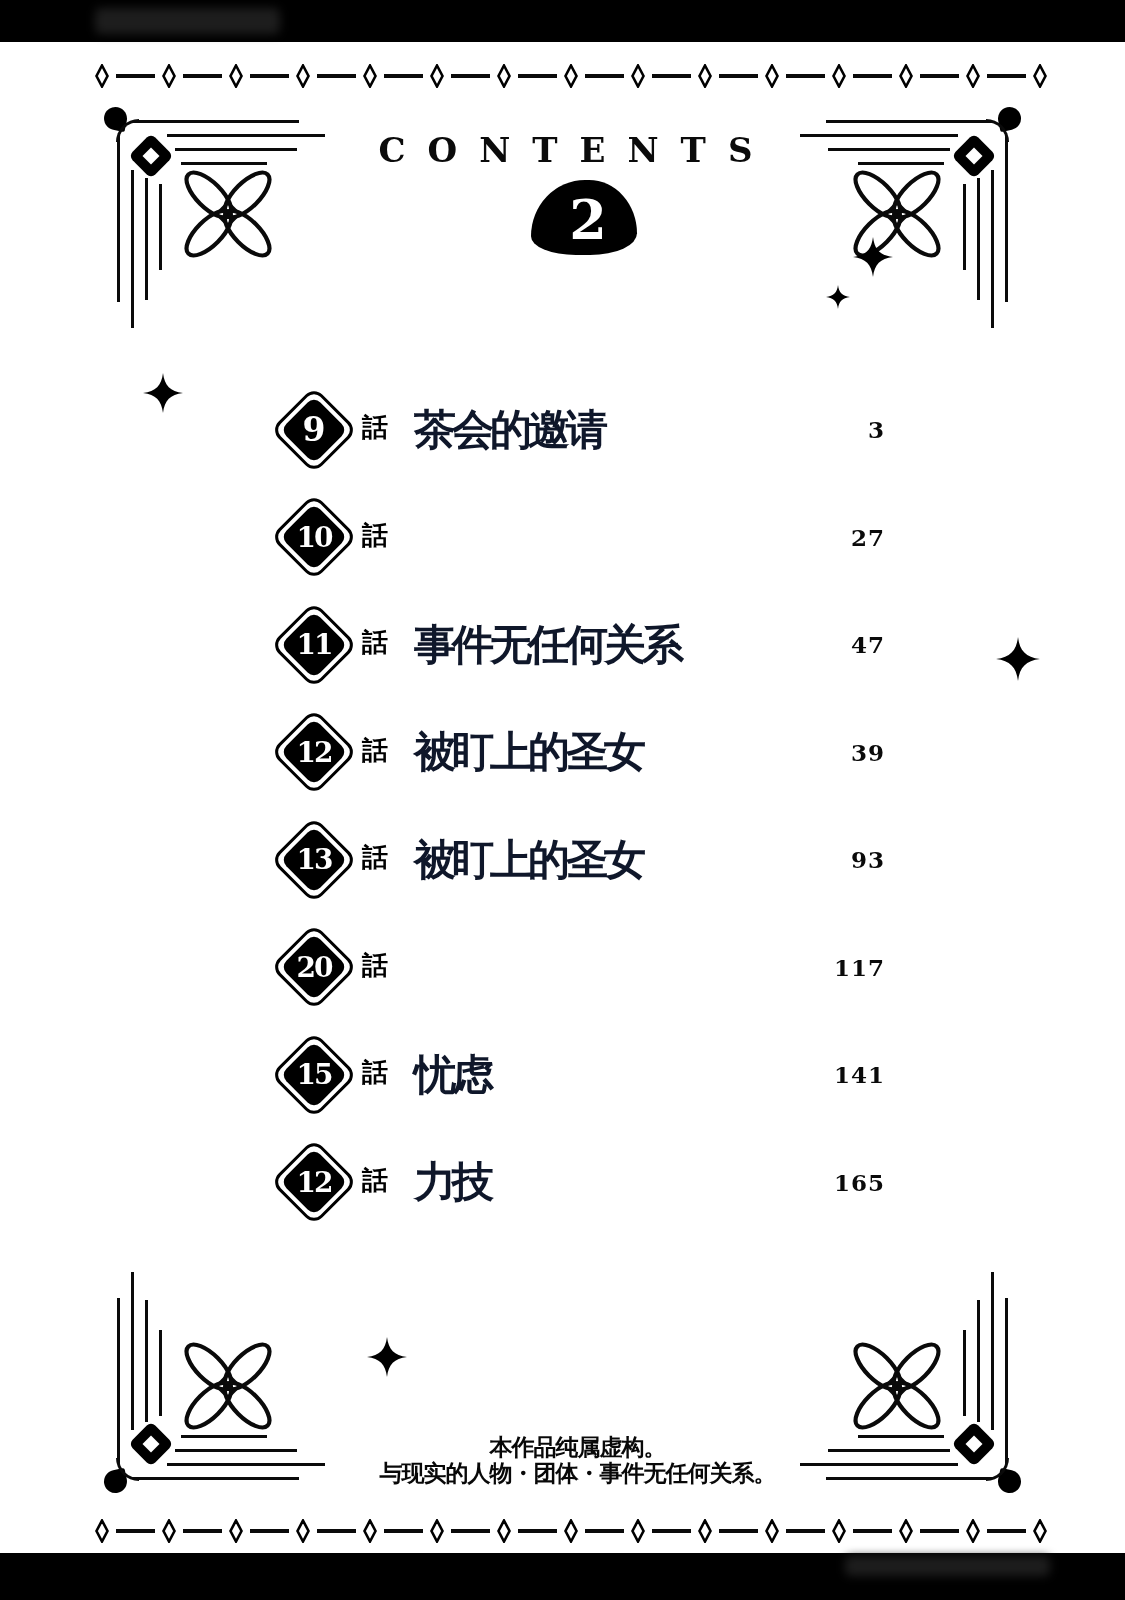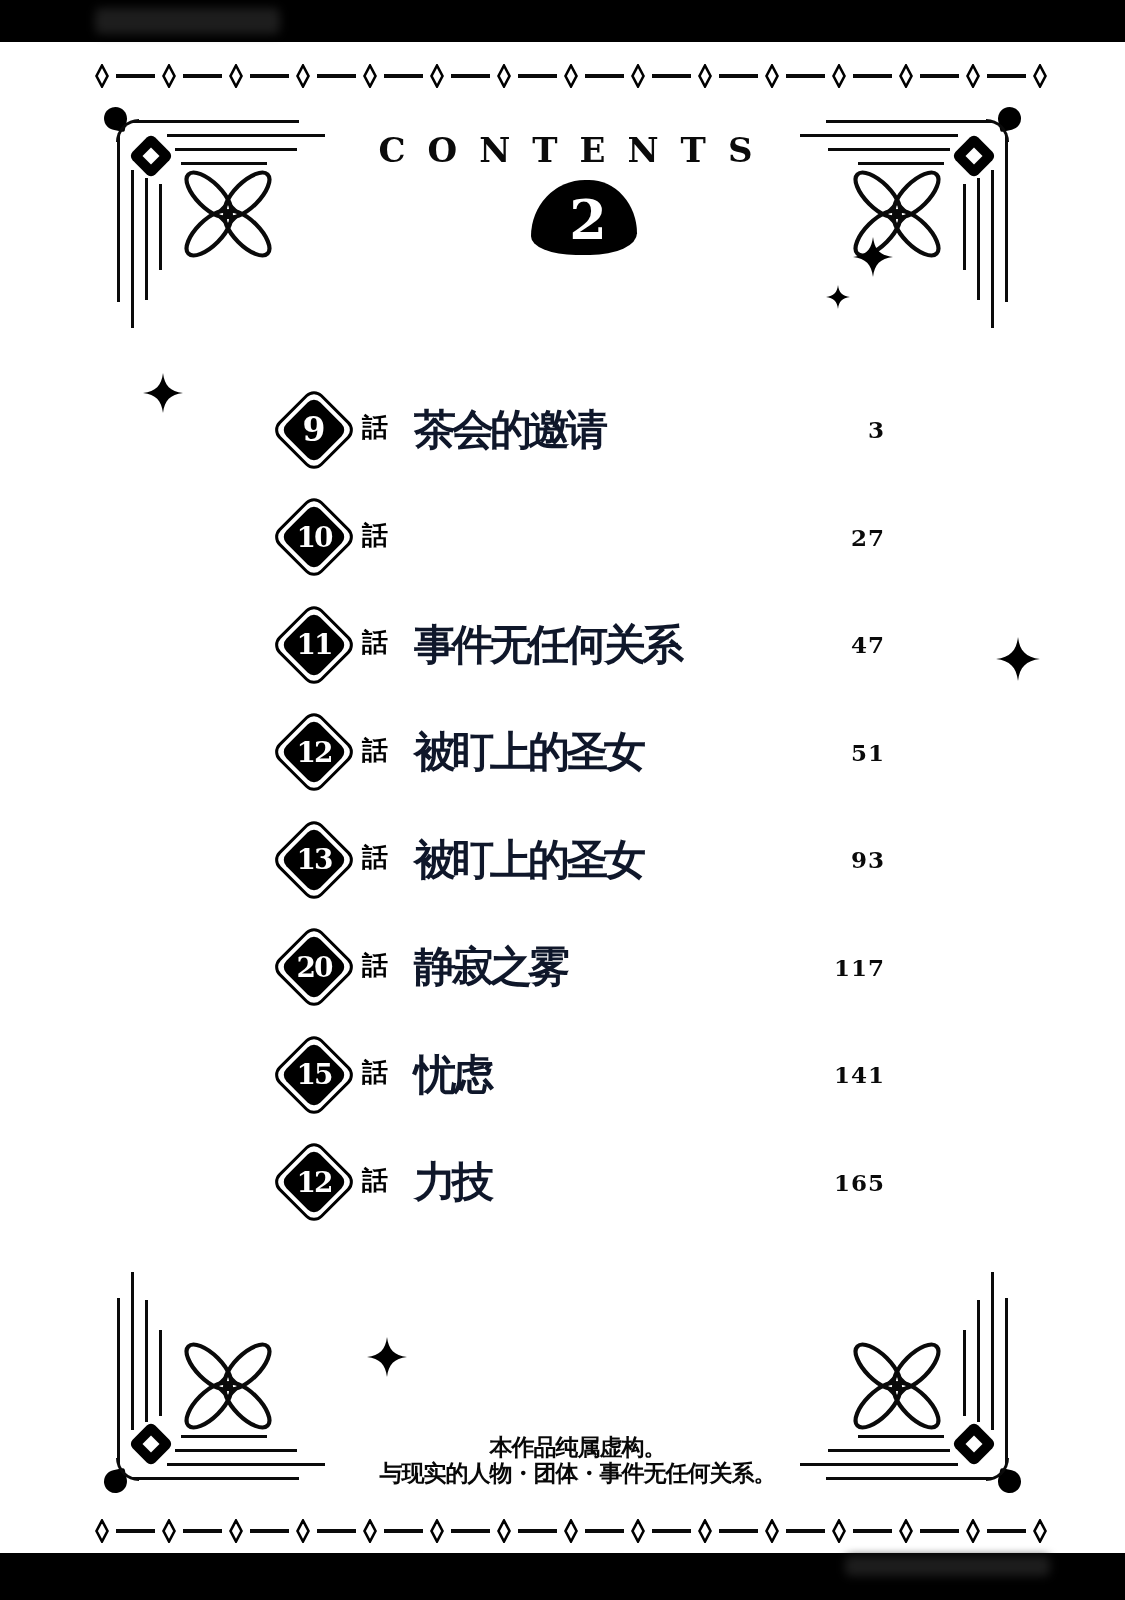--- a/index.html
+++ b/index.html
@@ -399,42 +399,41 @@
   </div>
 
   <div class="row">
     <div class="badge">
       <div class="badge-ring"></div>
       <div class="badge-fill"></div>
       <div class="badge-num two">12</div>
     </div>
     <div class="hua">話</div>
     <div class="row-title">被盯上的圣女</div>
-    <div class="row-page">51</div>
+    <div class="row-page">39</div>
   </div>
 
   <div class="row">
     <div class="badge">
       <div class="badge-ring"></div>
       <div class="badge-fill"></div>
       <div class="badge-num two">13</div>
     </div>
     <div class="hua">話</div>
     <div class="row-title">被盯上的圣女</div>
     <div class="row-page">93</div>
   </div>
 
   <div class="row">
     <div class="badge">
       <div class="badge-ring"></div>
       <div class="badge-fill"></div>
       <div class="badge-num two">20</div>
     </div>
     <div class="hua">話</div>
-    <div class="row-title">静寂之雾</div>
     <div class="row-page">117</div>
   </div>
 
   <div class="row">
     <div class="badge">
       <div class="badge-ring"></div>
       <div class="badge-fill"></div>
       <div class="badge-num two">15</div>
     </div>
     <div class="hua">話</div>

